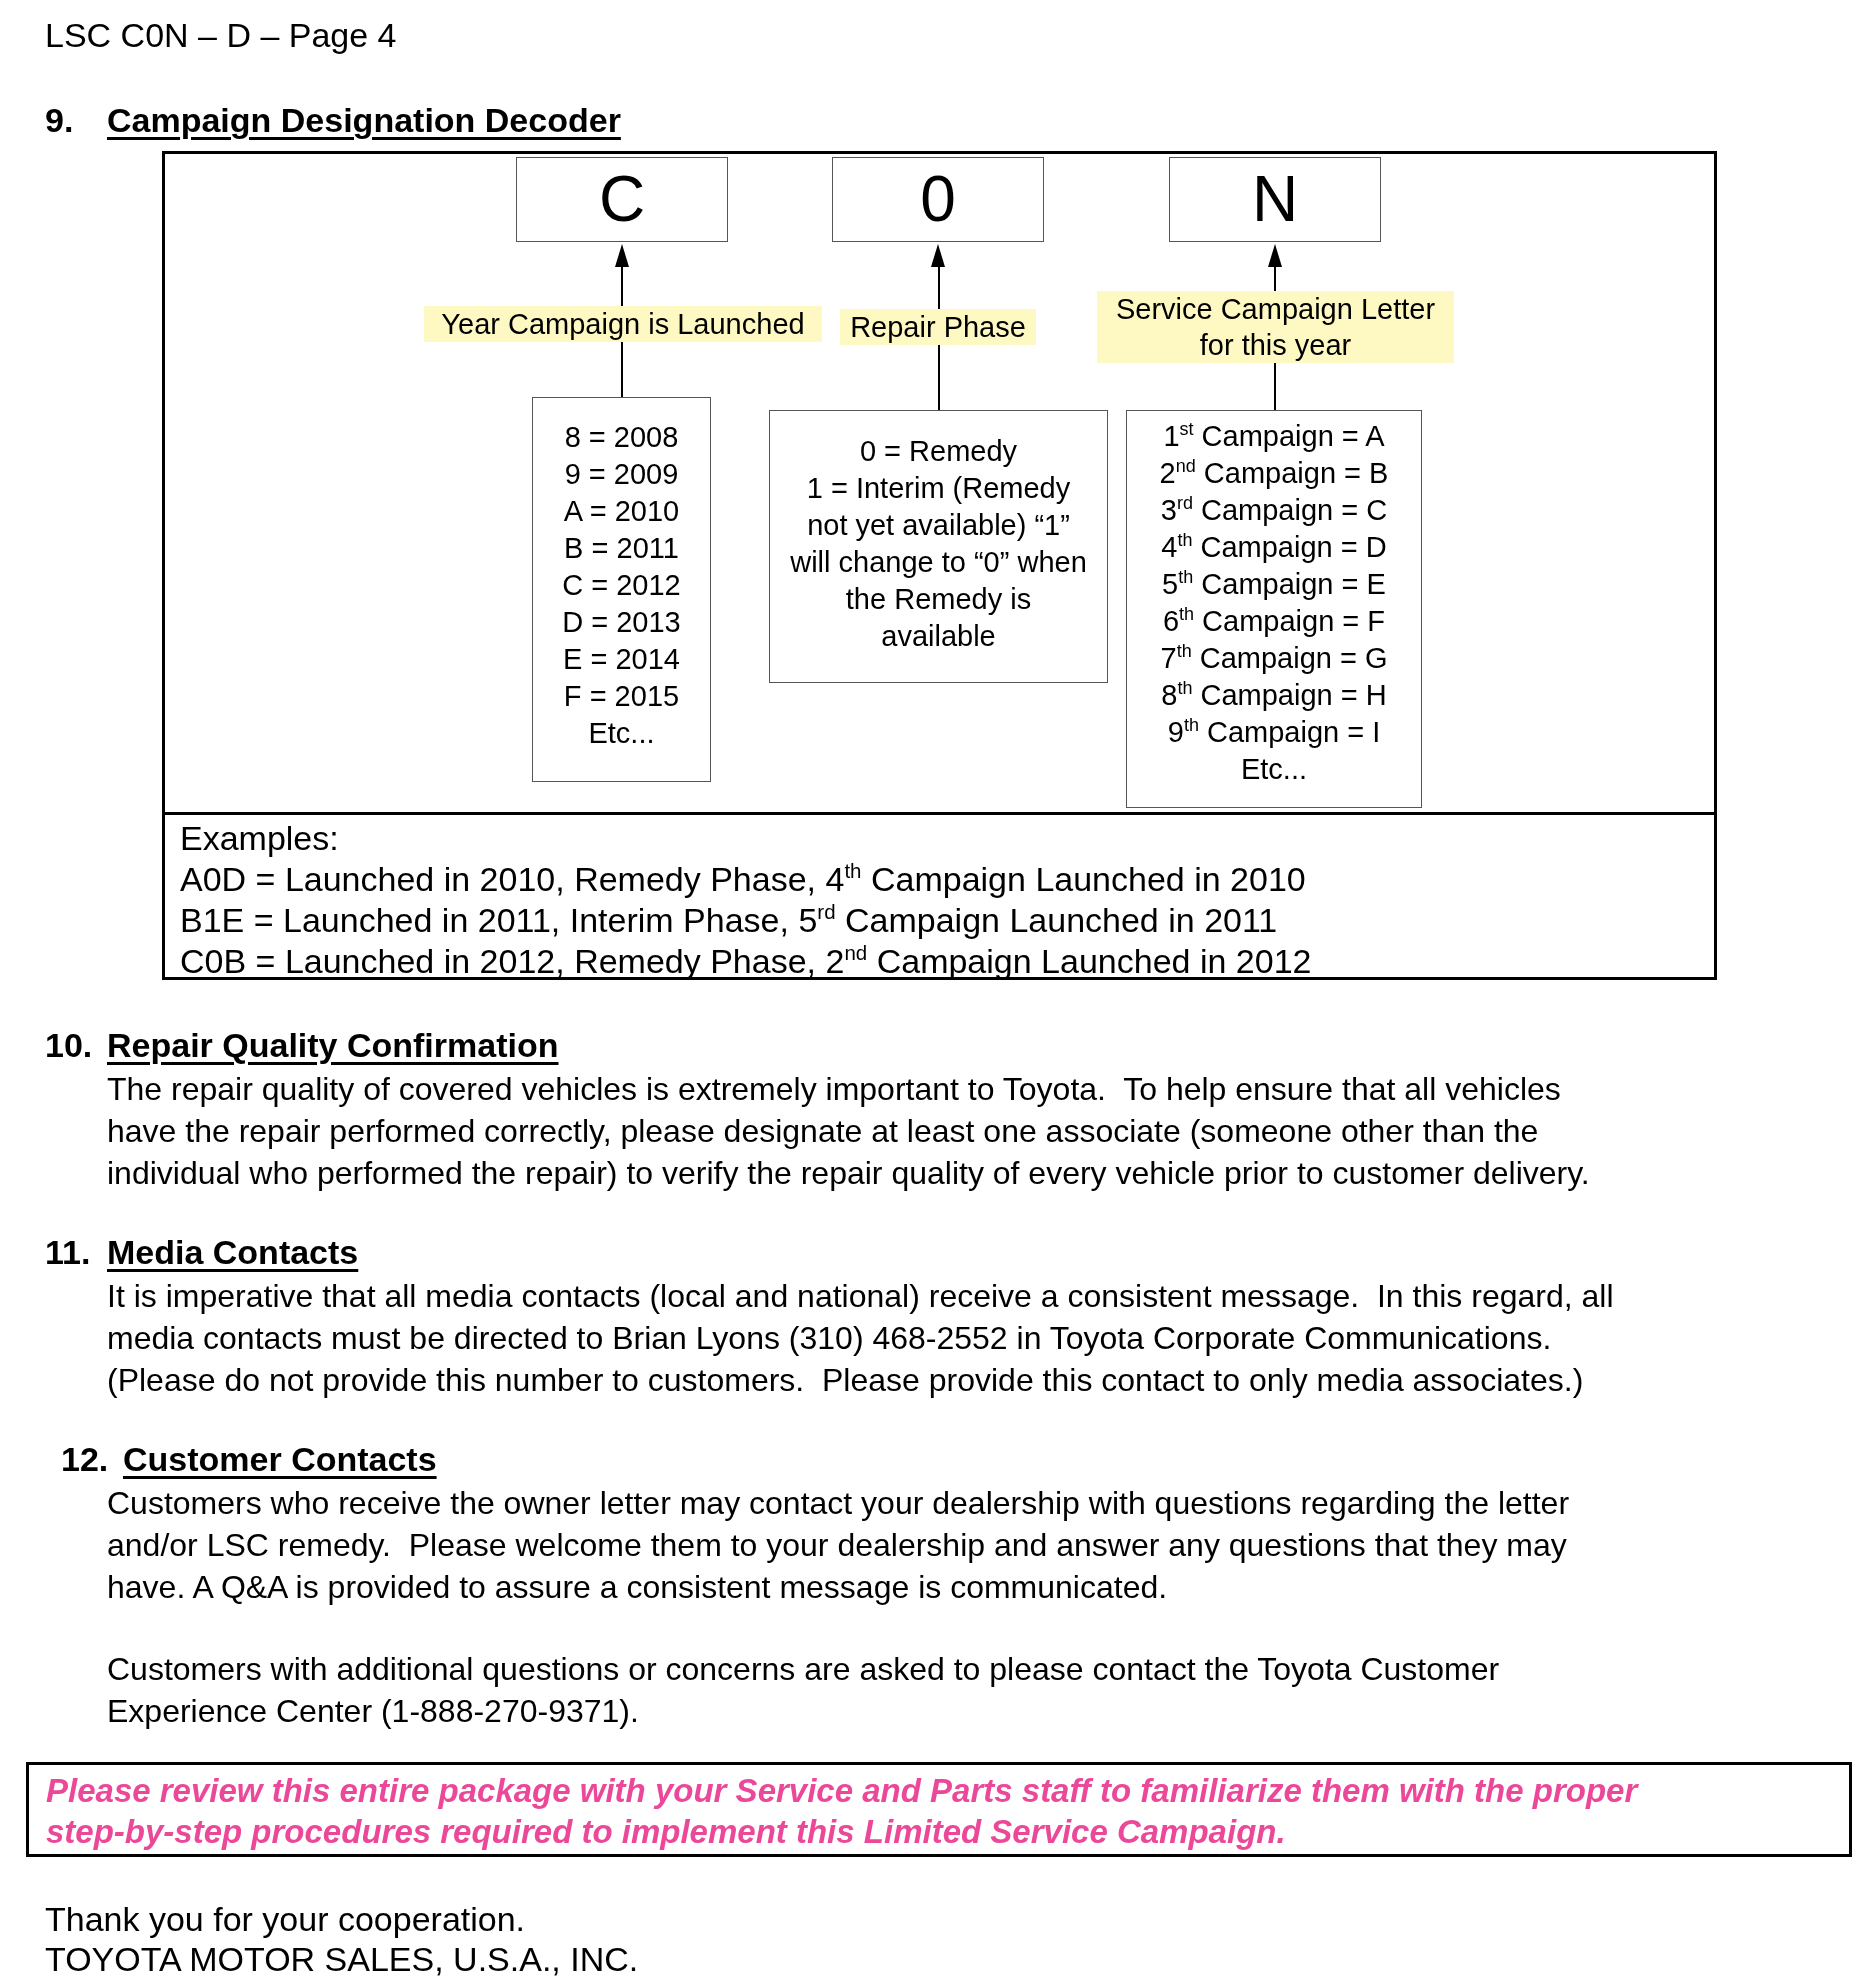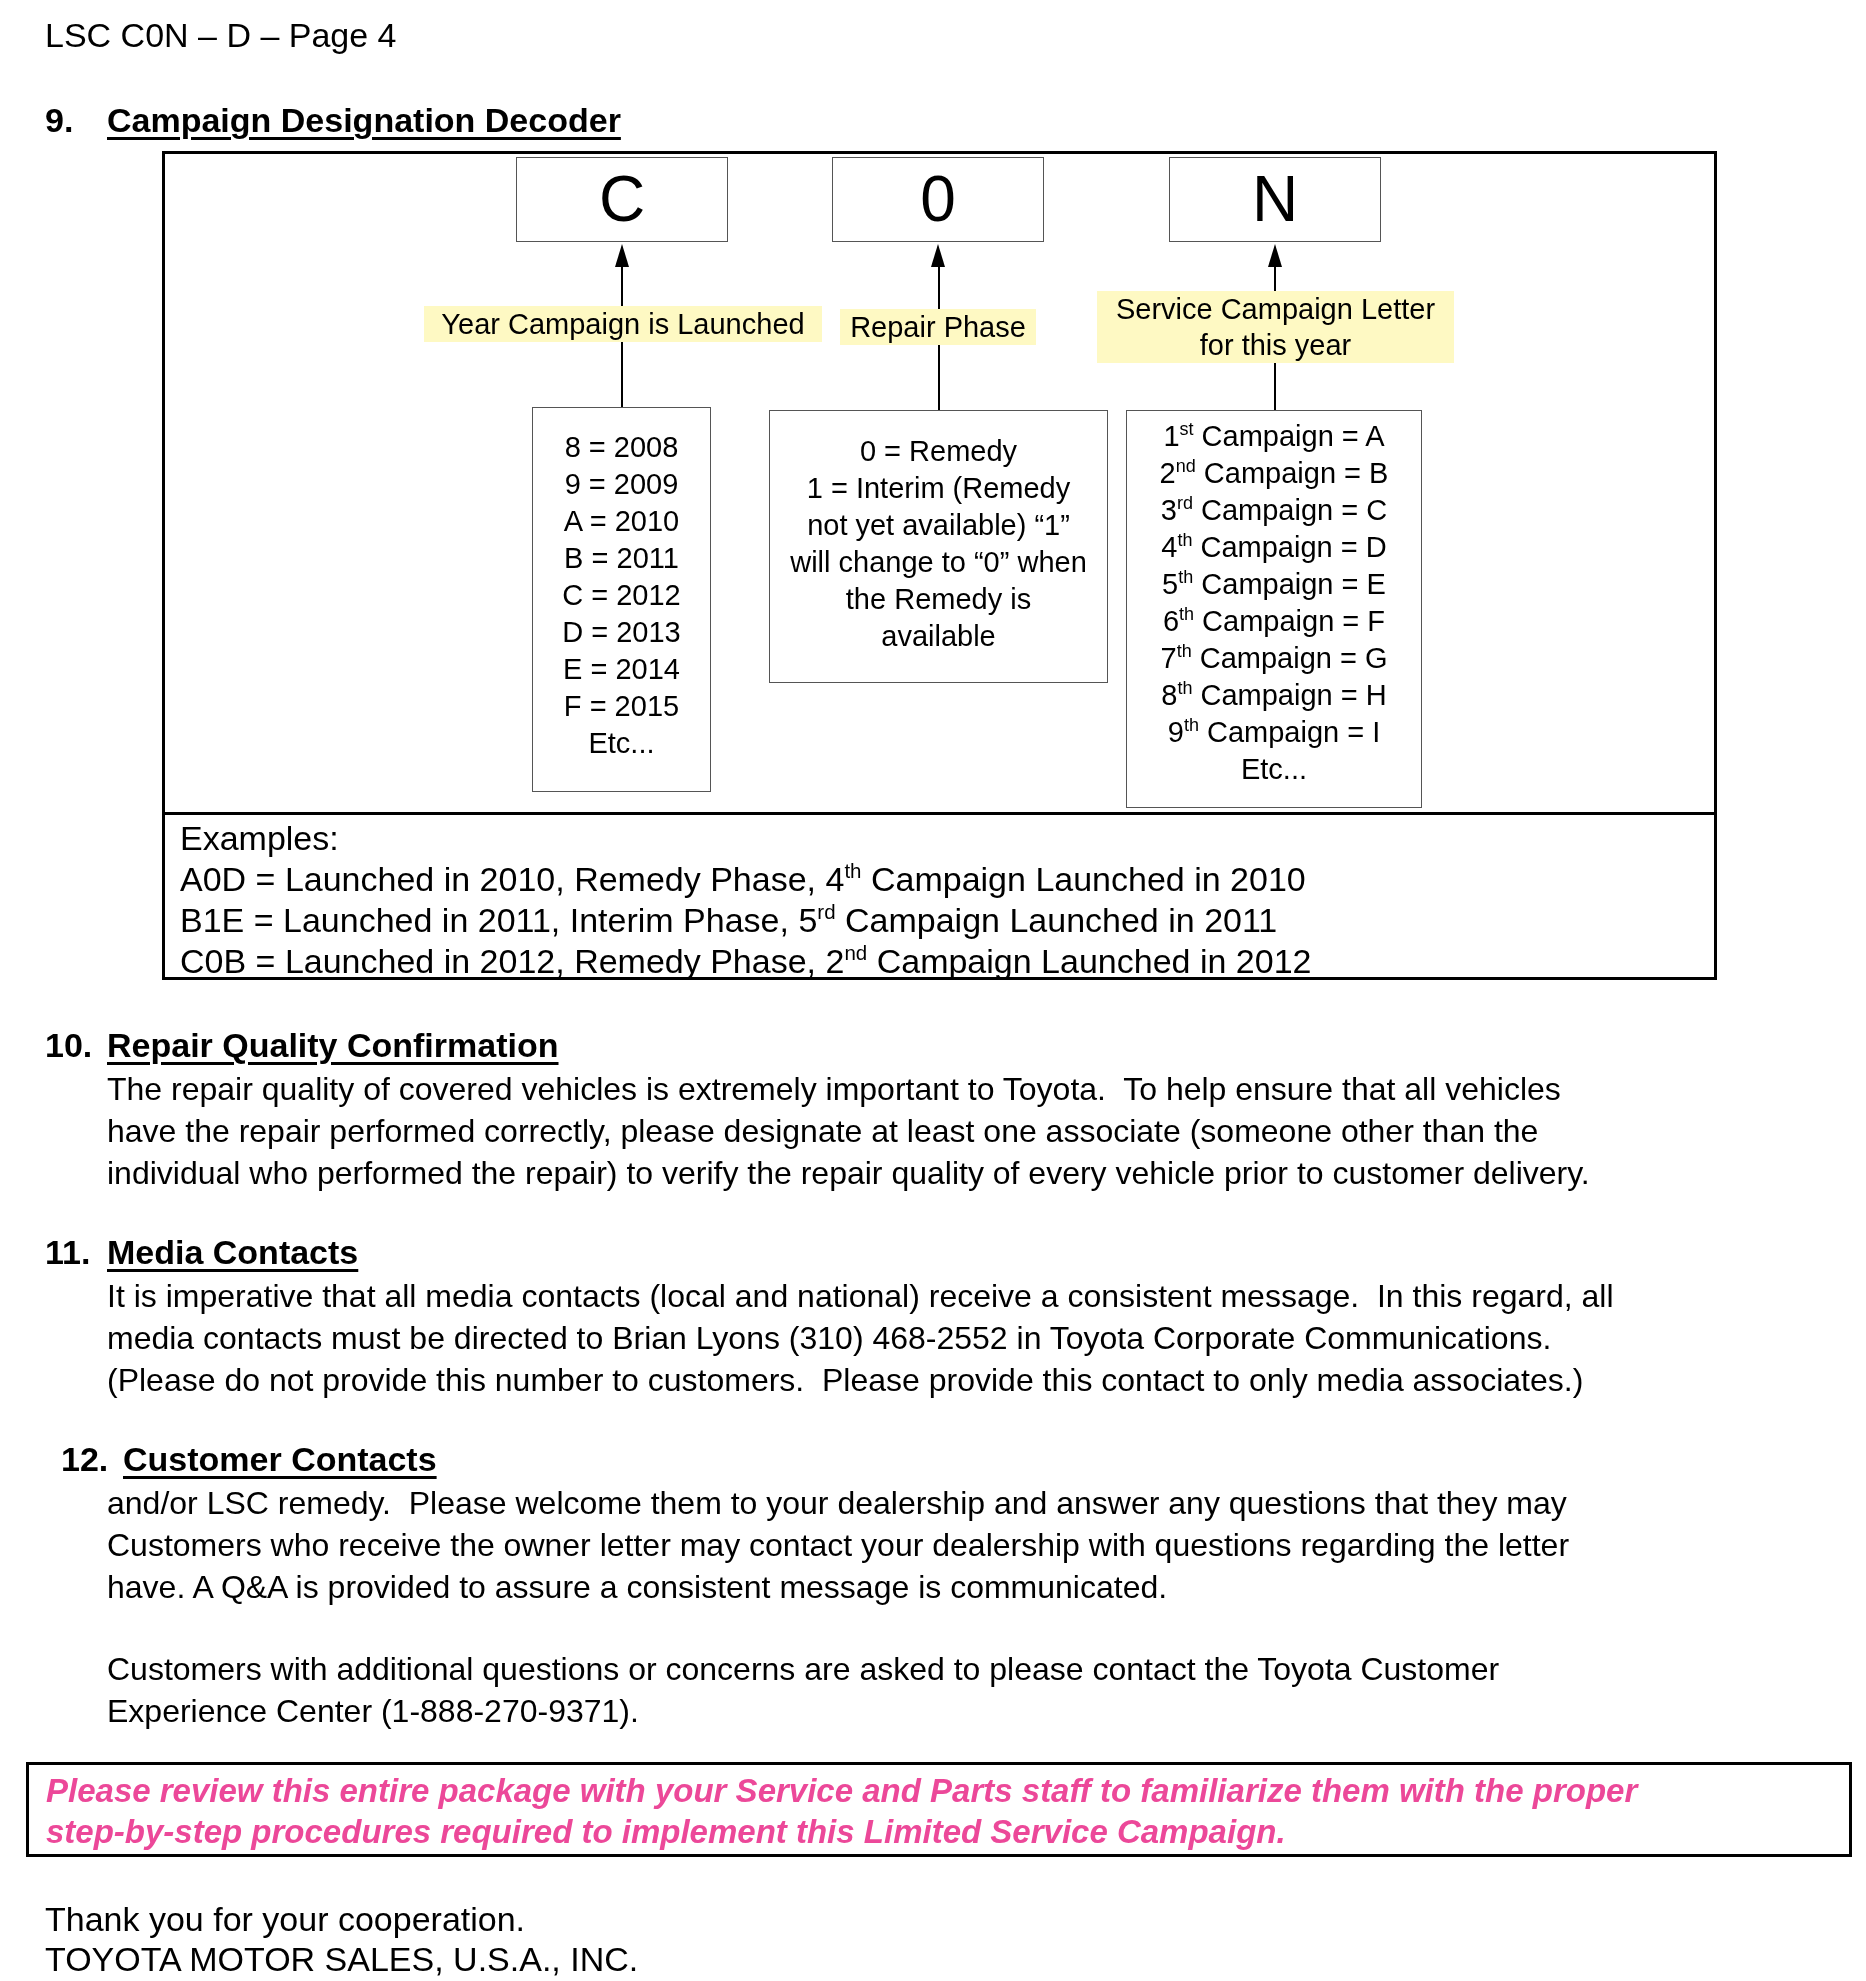--- a/index.html
+++ b/index.html
@@ -26,21 +26,21 @@
   .divider { left: 162px; top: 812px; width: 1555px; height: 3.3px; background: #000; }
   .letterbox { border: 1.6px solid #555; box-sizing: border-box; width: 212px; height: 85px;
     font-size: 64px; line-height: 82px; text-align: center; background:#fff; }
   .lb1 { left: 516px; top: 157px; }
   .lb2 { left: 832px; top: 157px; }
   .lb3 { left: 1169px; top: 157px; }
   .vline { width: 1.6px; background: #000; }
   .arrow { width: 0; height: 0; border-left: 7.4px solid transparent; border-right: 7.4px solid transparent; border-bottom: 23px solid #000; }
   .lbl { font-size: 29px; line-height: 36px; text-align: center; white-space: nowrap; background: #fef9c3; }
   .box { border: 1.6px solid #555; box-sizing: border-box; font-size: 29px; line-height: 37px; text-align: center; background:#fff; }
-  .box1 { left: 532px; top: 407px; width: 179px; height: 385px; padding-top: 20.5px; }
+  .box1 { left: 532px; top: 397px; width: 179px; height: 385px; padding-top: 20.5px; }
   .box2 { left: 769px; top: 410px; width: 339px; height: 273px; padding-top: 22px; }
   .box3 { left: 1126px; top: 410px; width: 296px; height: 398px; padding-top: 6.5px; }
   .box3 .row { white-space: nowrap; }
   .box3 sup { font-size: 18px; vertical-align: 11.5px; line-height: 0; }
 
   .examples { left: 180px; top: 818px; font-size: 34px; line-height: 41px; white-space: nowrap; }
   .examples sup { font-size: 20.5px; vertical-align: 13px; line-height: 0; }
 
   .notice { left: 26px; top: 1762px; width: 1826px; height: 95px; border: 3.3px solid #000; box-sizing: border-box; }
   .notice-text { left: 46px; top: 1770px; font-size: 33px; line-height: 41px; font-weight: bold; font-style: italic; color: #ec4899; white-space: nowrap; }
@@ -135,22 +135,22 @@
 <div class="abs para" style="top:1275px;">
   <div style="white-space:pre">It is imperative that all media contacts (local and national) receive a consistent message.  In this regard, all</div>
   <div style="white-space:pre">media contacts must be directed to Brian Lyons (310) 468-2552 in Toyota Corporate Communications.</div>
   <div style="white-space:pre">(Please do not provide this number to customers.  Please provide this contact to only media associates.)</div>
 </div>
 
 <div class="abs sec-title sec12">
   <span class="num">12.</span><span class="ttl">Customer Contacts</span>
 </div>
 <div class="abs para" style="top:1482px;">
+  <div style="white-space:pre">Customers who receive the owner letter may contact your dealership with questions regarding the letter</div>
   <div style="white-space:pre">and/or LSC remedy.  Please welcome them to your dealership and answer any questions that they may</div>
-  <div style="white-space:pre">Customers who receive the owner letter may contact your dealership with questions regarding the letter</div>
   <div style="white-space:pre">have. A Q&amp;A is provided to assure a consistent message is communicated.</div>
 </div>
 <div class="abs para" style="top:1648px;">
   <div style="white-space:pre">Customers with additional questions or concerns are asked to please contact the Toyota Customer</div>
   <div style="white-space:pre">Experience Center (1-888-270-9371).</div>
 </div>
 
 <div class="abs notice"></div>
 <div class="abs notice-text">
   <div>Please review this entire package with your Service and Parts staff to familiarize them with the proper</div>

